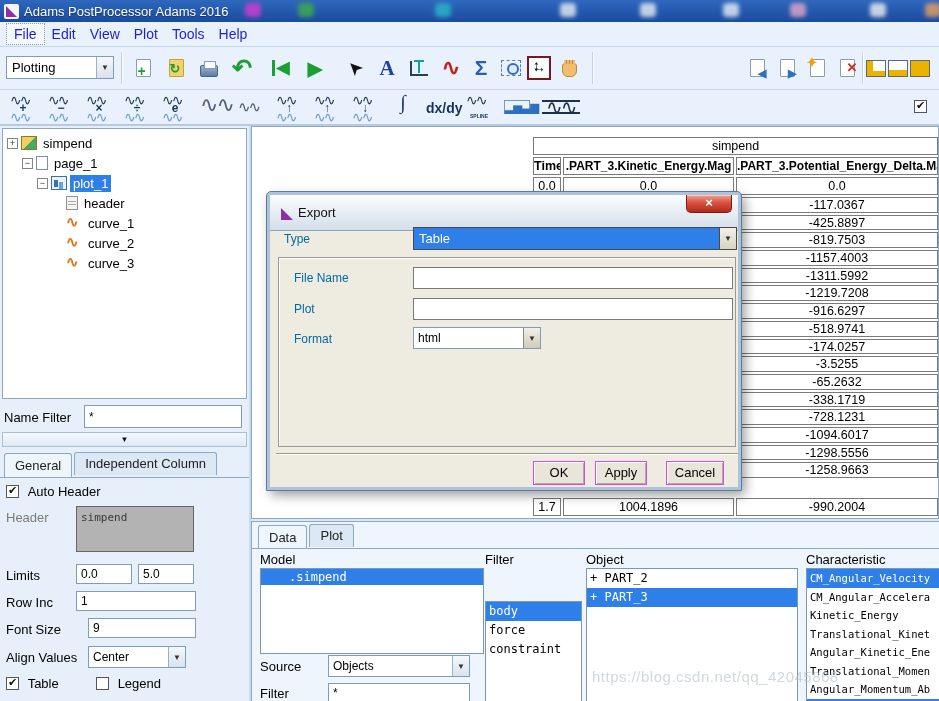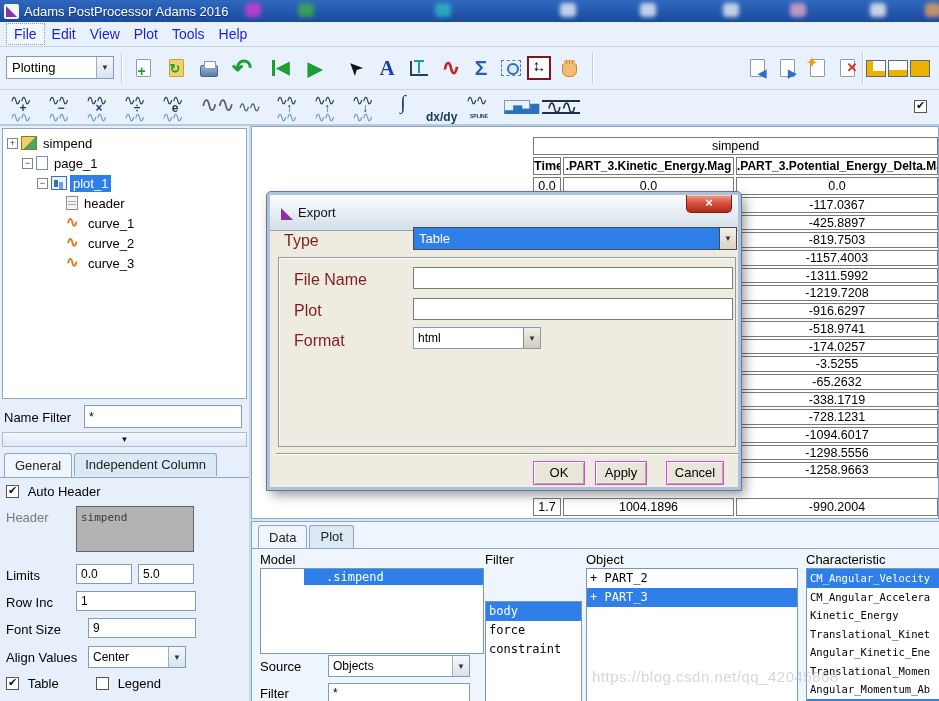--- a/index.html
+++ b/index.html
@@ -53,21 +53,21 @@
           linear-gradient(#ecb200,#ecb200) left bottom/100% 5px no-repeat,#fff; }
   .lay2 { background:linear-gradient(#ecb200,#ecb200) right bottom/100% 6px no-repeat,#fff; }
   .lay3 { background:#ecb200; }
 
   
   .wvico { position:relative; width:30px; height:28px; }
   .wvico .w1,.wvico .w2 { position:absolute; left:2px; font-size:14px; line-height:10px; color:#2b3f58; letter-spacing:-2px; }
   .wvico .w1 { top:1px; } .wvico .w2 { bottom:0; color:#6f9bd6; }
   .wvico .op { position:absolute; left:0; right:0; top:8px; text-align:center; font-size:12px; font-weight:bold; color:#16335c; line-height:12px; }
   .wvico.solo .op { font-size:20px; top:2px; font-family:"Liberation Serif",serif; }
-  .wvico.frac .op { font-size:12px; top:17px; text-decoration:none; }
+  .wvico.frac .op { font-size:14px; top:8px; text-decoration:none; }
   .wvico.big .w1 { font-size:22px; top:6px; color:#51617a; }
   .wvico.big2 .w1 { font-size:15px; top:8px; color:#51617a; }
   .wvico.spl .op { font-size:5px; top:16px; letter-spacing:0; }
   .wvico.stats .op { font-size:11px; top:6px; color:#2d6fc0; background:#eaf2fc; border:1px solid #7a96b8; margin:0 2px; }
   .wvico.clip .w1 { font-size:20px; top:6px; color:#203048; border-top:2px solid #203048; border-bottom:2px solid #203048; padding:0 4px; }
   .cb { width:13px; height:13px; background:#fff; border:1px solid #555; position:relative; display:inline-block; vertical-align:-2px; }
   .cb.on::after { content:"✔"; position:absolute; left:1px; top:-2px; font-size:11px; color:#111; }
 
   
   #leftpanel { position:absolute; left:0; top:126px; width:249px; height:575px; background:#e7f0fa; }
@@ -83,21 +83,21 @@
   .plot-icon { background:#eaf2fc; border:1px solid #3a6fb0; }
   .plot-icon::after { content:""; position:absolute; left:2px; bottom:2px; width:4px; height:7px; background:#3a6fb0; box-shadow:5px 2px 0 #68a0e0; }
   .header-icon { width:12px; background:#f4f4f4; border:1px solid #909090;
      background-image:linear-gradient(#aaa,#aaa),linear-gradient(#aaa,#aaa); background-size:8px 1px; background-position:1px 4px,1px 7px; background-repeat:no-repeat; }
   .curve-icon::before { content:"∿"; position:absolute; left:0; top:-3px; color:#e07818; font-weight:bold; font-size:15px; }
 
   #nf-label { position:absolute; left:4px; top:284px; font-size:13px; }
   #nf-input { position:absolute; left:84px; top:279px; width:158px; height:23px; background:#fff; border:1px solid #7f9db9; font-size:12px; padding:3px 4px; font-family:"Liberation Sans",sans-serif; }
   #collapse-btn { position:absolute; left:2px; top:306px; width:245px; height:15px; background:linear-gradient(#f4f8fd,#dfeaf6); border:1px solid #aabed4; text-align:center; font-size:8px; line-height:13px; color:#111; }
 
-  .tabrow { position:absolute; display:flex; align-items:flex-end; }
+  .tabrow { position:absolute; display:flex; align-items:flex-start; }
   .tab { border:1px solid #8ca8c4; border-bottom:none; padding:3px 10px 4px; font-size:13px; background:#dce8f4; border-radius:3px 3px 0 0; margin-right:2px; color:#222; }
   .tab.active { background:#eef5fc; position:relative; top:1px; padding-top:4px; }
   #left-tabs { left:4px; top:326px; }
   #left-tabline { position:absolute; left:0; top:351px; width:249px; height:1px; background:#8ca8c4; }
 
   .prop-label { position:absolute; left:6px; font-size:13px; }
   .pinput { position:absolute; background:#fff; border:1px solid #7f9db9; font-size:12px; padding:2px 4px; height:20px; font-family:"Liberation Sans",sans-serif; }
   .combo { position:absolute; background:#fff; border:1px solid #7f9db9; display:flex; align-items:center; height:22px; font-size:12px; }
   .combo .val { flex:1; padding-left:4px; }
 
@@ -123,21 +123,21 @@
   #dialog { position:absolute; left:267px; top:192px; width:474px; height:298px; z-index:100;
     border:3px solid #aec3d9; outline:1px solid #5d7block; outline:1px solid #5d7a96; border-radius:4px 4px 0 0;
     box-shadow:4px 5px 12px rgba(0,0,0,.4); background:#eeece1; }
   #dlg-title { height:36px; background:linear-gradient(#fbfdfe,#d3deea); border-bottom:1px solid #8ea4bc; border-radius:2px 2px 0 0;
     display:flex; align-items:center; padding-left:5px; font-size:13px; color:#111; position:relative; }
   #dlg-title .app-ico { width:14px; height:14px; background:transparent; }
   #dlg-title .app-ico::after { border-left-width:12px; border-top-width:12px; }
   #dlg-close { position:absolute; right:6px; top:0; width:46px; height:18px;
     background:linear-gradient(#f0a294,#d9523f 45%,#b02a1c); border:1px solid #7e1d12; border-top:none; border-radius:0 0 5px 5px;
     color:#fff; font-weight:bold; text-align:center; line-height:16px; font-size:13px; box-shadow:inset 0 1px 0 rgba(255,255,255,.5); }
-  .dlg-lbl { position:absolute; font-size:16px; color:#7f1d1d; }
+  .dlg-lbl { position:absolute; font-size:12px; color:#0369a1; }
   .dinput { position:absolute; height:22px; background:#fff; border:1px solid #7a7a7a; font-size:12px; padding:2px 4px; }
   #type-combo { position:absolute; left:143px; top:32px; width:324px; height:23px; border:1px solid #4a4a4a; background:#2e80e8; display:flex; }
   #type-combo .val { flex:1; color:#fff; font-size:13px; padding:3px 0 0 5px; }
   #type-combo .arrbtn { background:linear-gradient(#f2f0e6,#d8d4c2); border-left:1px solid #4a4a4a; }
   #dlg-group { position:absolute; left:8px; top:62px; width:458px; height:190px; border:1px solid #999; box-shadow:inset 1px 1px 0 #fff; }
   #fmt-combo { left:143px; top:132px; width:128px; }
   #fmt-combo .arrbtn { background:linear-gradient(#f2f0e6,#d0ccba); border-left:1px solid #8a8a8a; }
   #dlg-sep { position:absolute; left:6px; top:258px; width:462px; height:2px; border-top:1px solid #9a9a8a; border-bottom:1px solid #fff; }
   .dbtn { position:absolute; top:266px; height:24px; background:#e9e6d9; border:1px solid #d946ef;
     box-shadow:inset 1px 1px 0 #fff, inset -1px -1px 0 #b0ac9a; font-size:13px; text-align:center; line-height:22px; }
@@ -538,21 +538,21 @@
 <div id="bottom">
   <div class="tabrow" id="bottom-tabs">
     <span class="tab active">Data</span>
     <span class="tab">Plot</span>
   </div>
   <div id="bottom-tabline"></div>
 
   <span class="panel-label" style="left:8px;">Model</span>
   <div class="listbox" style="left:8px;width:224px;height:86px;font-size:12px;">
 
-      <div class="li sel" style="padding-left:22px;margin-left:43px;">.simpend</div>
+      <div class="li sel" style="padding-left:28px;">.simpend</div>
     </div>
 
   <span class="panel-label" style="left:8px;top:137px;">Source</span>
   <div class="combo" style="left:76px;top:133px;width:142px;">
     <span class="val">Objects</span>
     <span class="arrbtn">▼</span>
   </div>
 
   <span class="panel-label" style="left:8px;top:164px;">Filter</span>
   <input class="pinput" style="left: 76px; top: 161px; width: 142px;" value="*">

